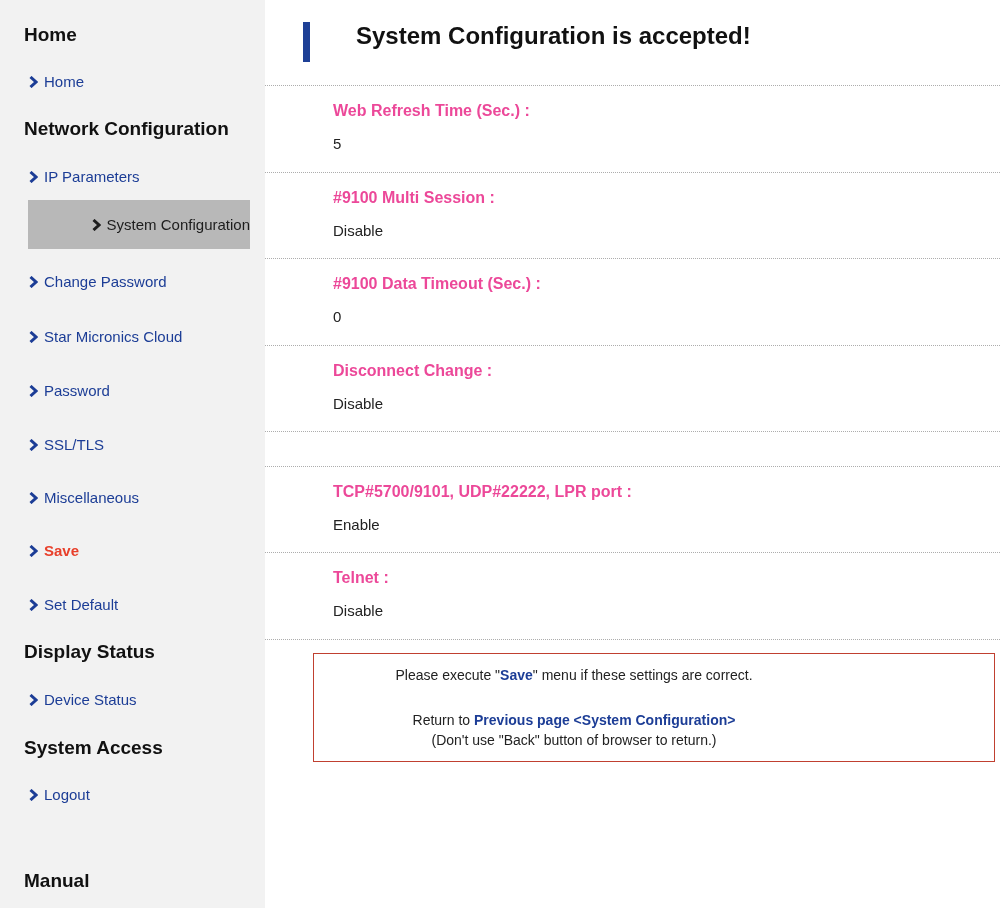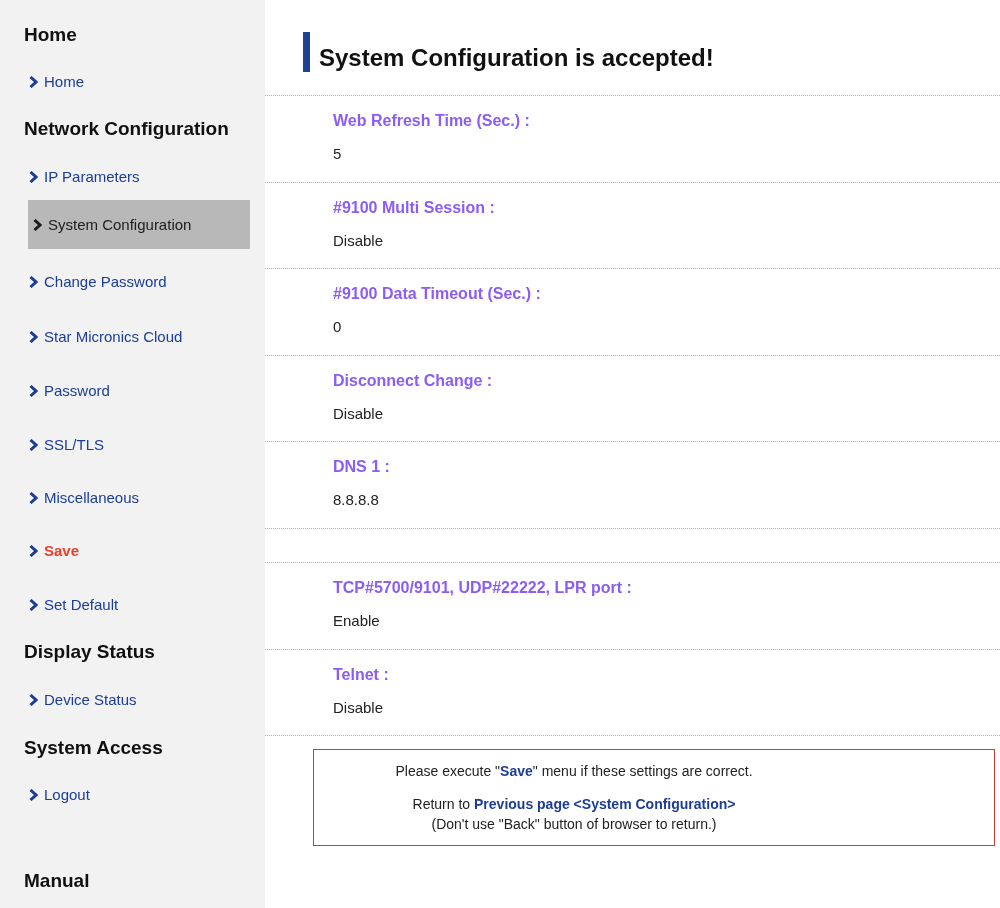--- a/index.html
+++ b/index.html
@@ -27,45 +27,45 @@
   .side-link {
     position: absolute; left: 29px;
     font-size: 15px; color: #1c3d96;
     line-height: 20px; white-space: nowrap;
     display: flex; align-items: center;
     text-decoration: none; cursor: pointer;
   }
   .chev { display: inline-flex; align-items: center; margin-right: 6px; color: #1c3d96; }
   .side-link.selected {
     left: 28px; width: 222px; height: 49px;
-    background: #b8b8b8; color: #1d1d1d; padding-left: 5px;
+    background: #b8b8b8; color: #1d1d1d; padding-left: 5px; justify-content: flex-end;
   }
   .side-link.selected .chev { color: #1d1d1d; }
   .side-link.save { color: #e8402b; font-weight: bold; }
 
   
   .main { margin-left: 265px; }
-  .title-row { display: flex; align-items: flex-end; padding: 32px 0 0 38px; }
+  .title-row { display: flex; align-items: flex-start; padding: 22px 0 0 38px; gap: 37px; }
   .title-accent { width: 7px; height: 40px; background: #1e4096; flex: none; }
   .page-title { font-size: 24px; font-weight: bold; color: #111; margin: 0 0 0 9px; white-space: nowrap; }
 
   .fields { margin-top: 23px; border-bottom: 1px dotted #adadad; }
   .field { border-top: 1px dotted #adadad; padding: 15px 0 18.5px 68px; }
-  .field-label { font-size: 16px; font-weight: bold; color: #8b5cf6; line-height: 19px; }
+  .field-label { font-size: 16px; font-weight: bold; color: #ec4899; line-height: 19px; }
   .field-value { font-size: 15px; color: #222; margin-top: 15px; line-height: 18px; }
 
   .notice {
     margin: 13px 0 0 48px; width: 682px;
     border: 1px solid #c04030;
     text-align: center;
     padding: 13px 160px 12px 0;
     color: #222;
   }
   .notice p { margin: 0; font-size: 14px; line-height: 17px; }
-  .notice .line2 { margin-top: 16px; }
+  .notice .line2 { margin-top: 28px; }
   .notice .line3 { margin-top: 3px; }
   .blue-bold { color: #1c3d96; font-weight: bold; text-decoration: none; cursor: pointer; }
 </style>
 </head>
 <body>
 
 <nav class="sidebar">
 
   <div class="side-heading" style="top:24px">Home</div>
 
@@ -209,24 +209,20 @@
     <section class="field">
       <div class="field-label">#9100 Data Timeout (Sec.) :</div>
       <div class="field-value">0</div>
     </section>
 
     <section class="field">
       <div class="field-label">Disconnect Change :</div>
       <div class="field-value">Disable</div>
     </section>
 
-    <section class="field">
-      <div class="field-label">DNS 1 :</div>
-      <div class="field-value">8.8.8.8</div>
-    </section>
 
     <section class="field">
     </section>
 
     <section class="field">
       <div class="field-label">TCP#5700/9101, UDP#22222, LPR port :</div>
       <div class="field-value">Enable</div>
     </section>
 
     <section class="field">

